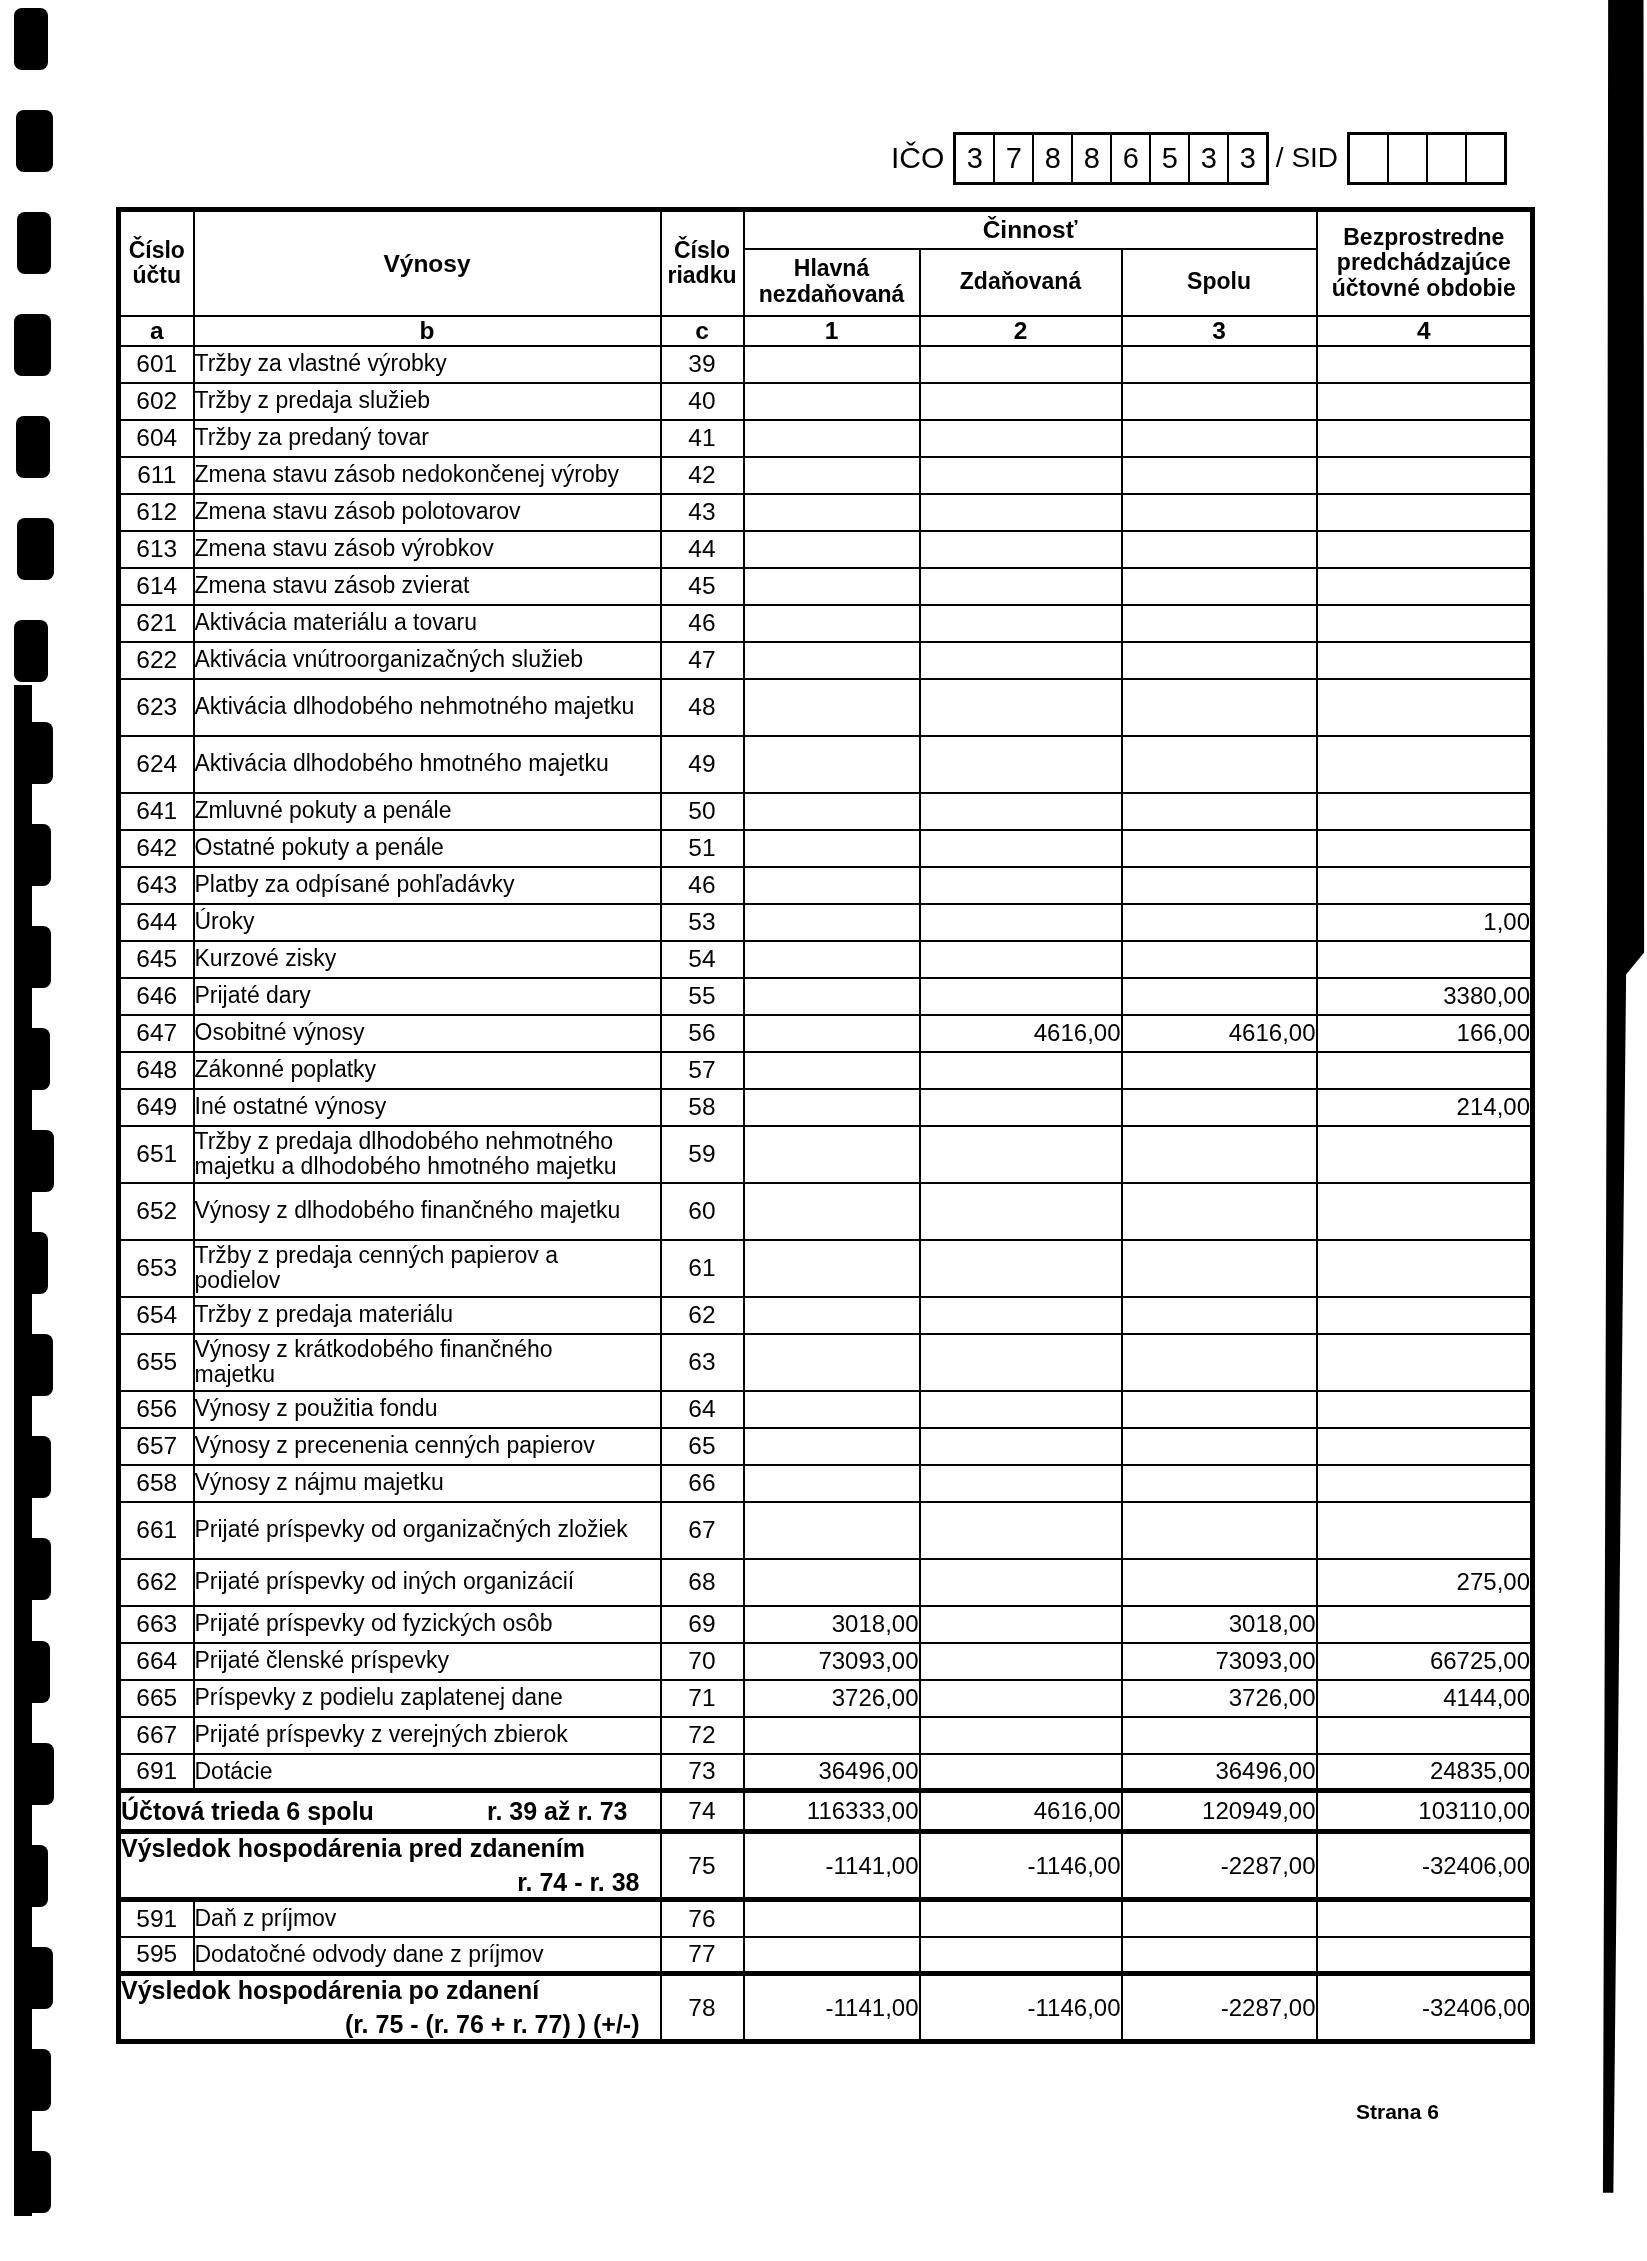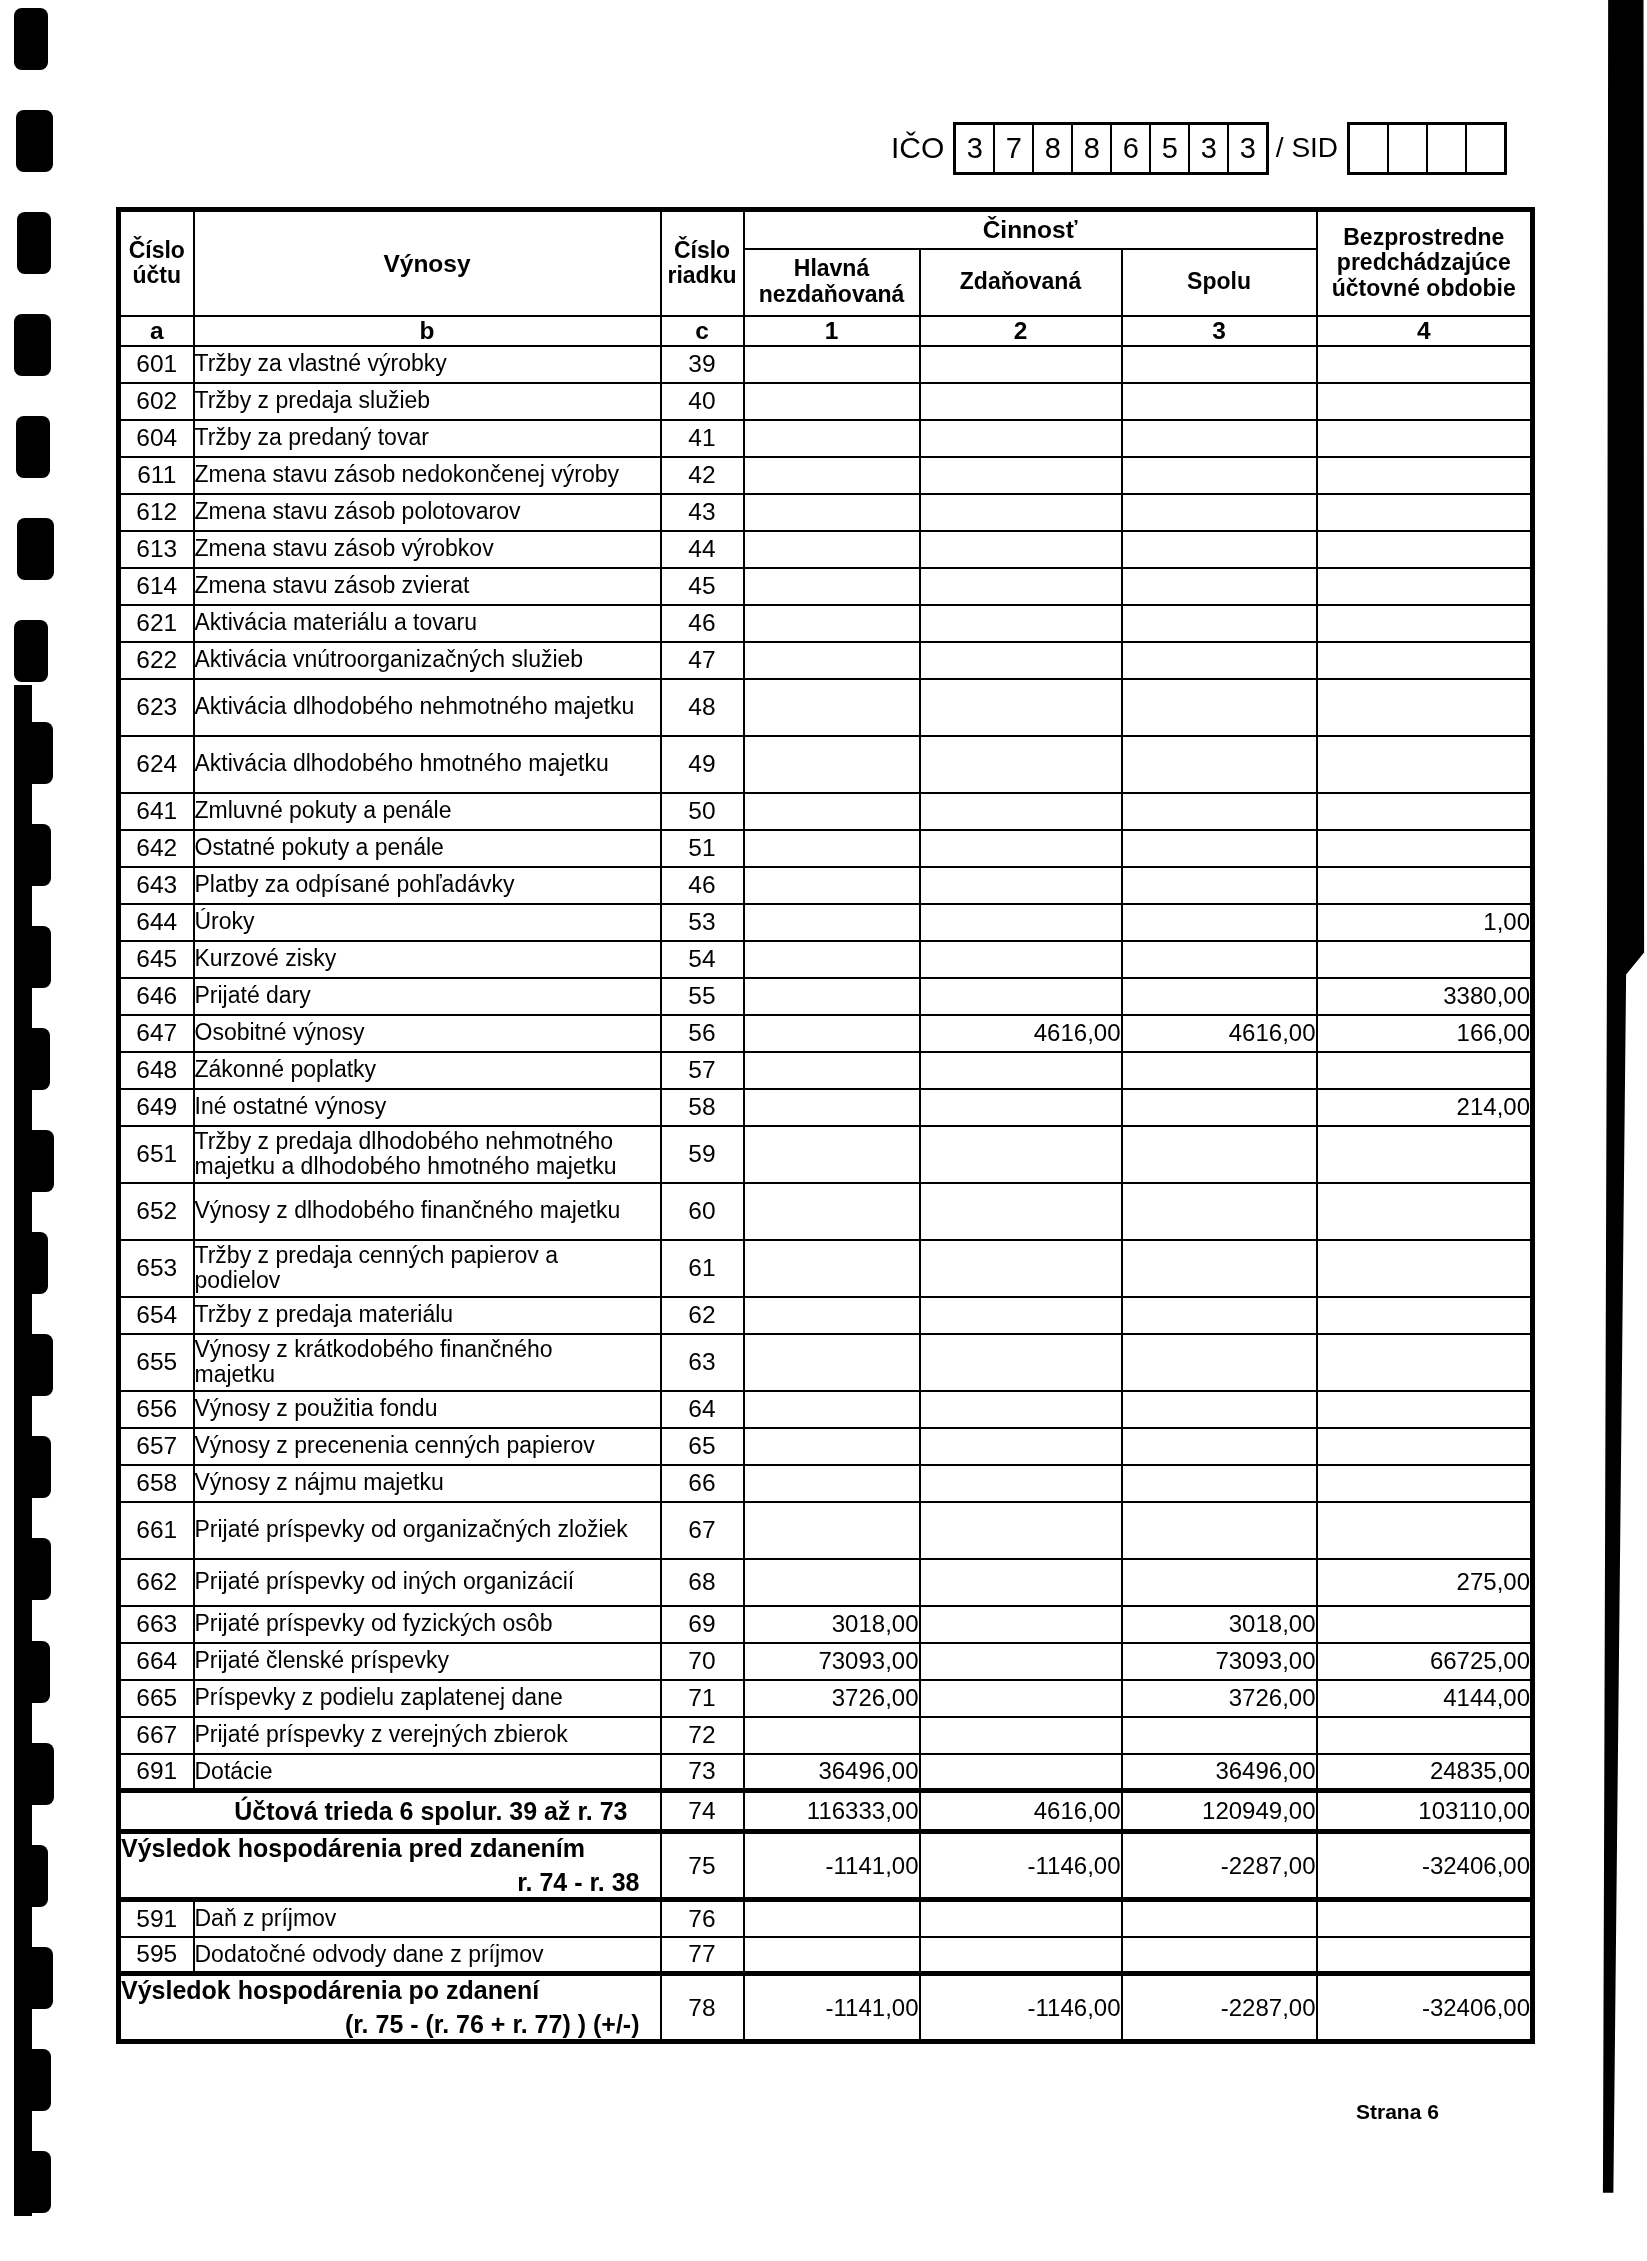--- a/index.html
+++ b/index.html
@@ -18,21 +18,21 @@
     position:absolute;left:1589px;top:0;width:58px;height:2215px;background:#000;
     clip-path:polygon(33% 0,94% 0,95% 43%,64% 44%,42% 99%,24% 99%,31% 43%);
   }
   
   .title-box{
     position:absolute;left:116px;top:129px;width:438px;height:44px;
     border:3.9px solid #000;box-sizing:border-box;
     display:flex;align-items:center;padding-left:10.3px;
     font-size:27px;letter-spacing:0.3px;white-space:nowrap;
   }
-  .ico-row{position:absolute;left:891px;top:123px;height:50px;display:flex;align-items:center;}
+  .ico-row{position:absolute;left:891px;top:133px;height:50px;display:flex;align-items:center;}
   .ico-label{font-size:30px;margin-right:9px;}
   .digit-boxes{display:flex;border:3.9px solid #000;height:47px;box-sizing:content-box;}
   .digit-cell{
     width:37px;display:flex;align-items:center;justify-content:center;
     font-size:29px;border-left:2.6px solid #000;
   }
   .digit-cell:first-child{border-left:none;}
   .sid-label{font-size:28px;margin:0 9px 0 6.5px;}
   .sid-boxes{display:flex;border:3.9px solid #000;height:47px;}
   .sid-cell{width:37px;border-left:2.6px solid #000;}
@@ -58,21 +58,21 @@
   tr.h-res  td{height:65px;}
   tr.h-res2 td{height:56px;}
   tr.bt-heavy td{border-top-width:5.8px;}
   
   td.ca{text-align:center;font-size:24.5px;}
   td.cb{text-align:left;font-size:23px;padding-left:9px;white-space:nowrap;line-height:1.1;}
   td.cb.wrap{white-space:pre-line;}
   td.cc{text-align:center;font-size:24.5px;}
   td.cv{text-align:right;font-size:24px;padding-right:10.3px;white-space:nowrap;}
   td.cab{font-weight:bold;font-size:25px;padding:2.6px 6.5px;}
-  .ab-inline{display:flex;justify-content:flex-end;align-items:center;padding-right:32px;white-space:nowrap;}
+  .ab-inline{display:flex;justify-content:space-between;align-items:center;padding-right:32px;white-space:nowrap;}
   .ab-below{display:block;white-space:nowrap;}
   .ab-below .frm{display:block;text-align:right;padding-right:20px;margin-top:5.2px;}
   .page-footer{position:absolute;left:1356px;top:2100px;font-size:21px;font-weight:bold;}
 </style>
 </head>
 <body>
 
 <div class="page">
 
   <div id="binding">

